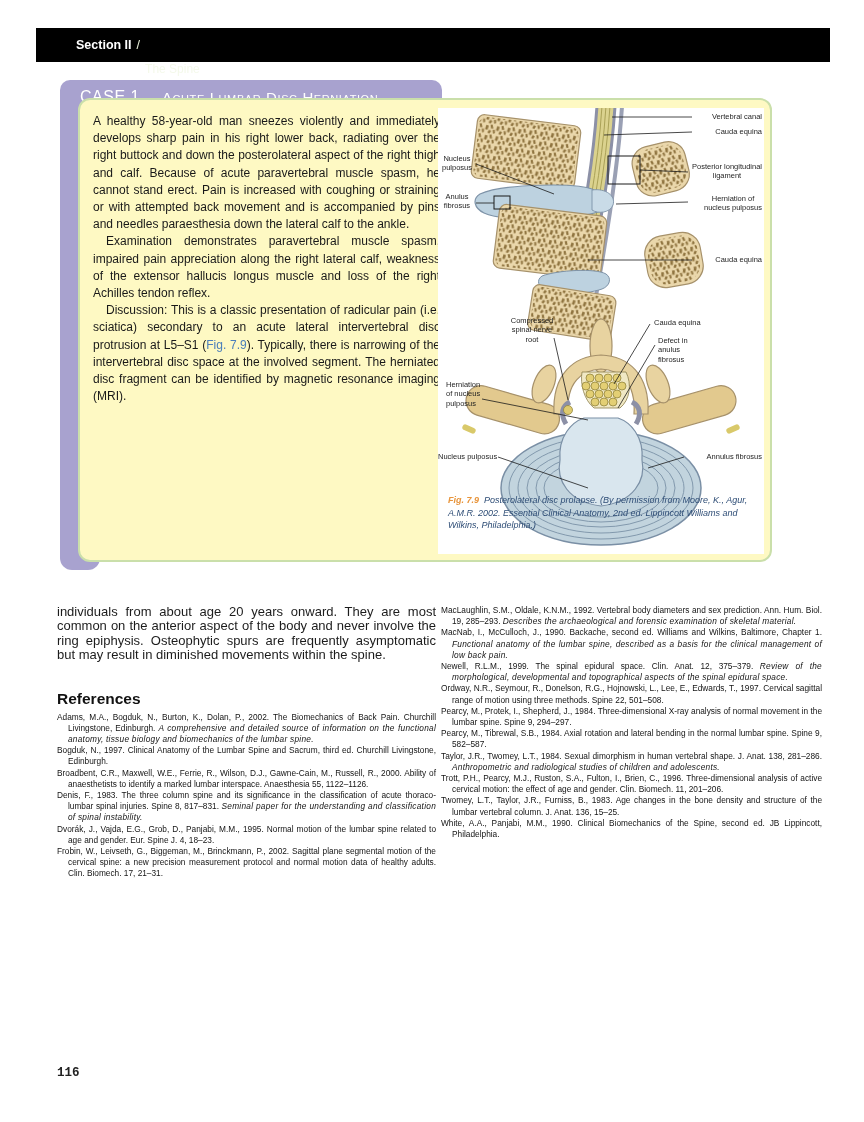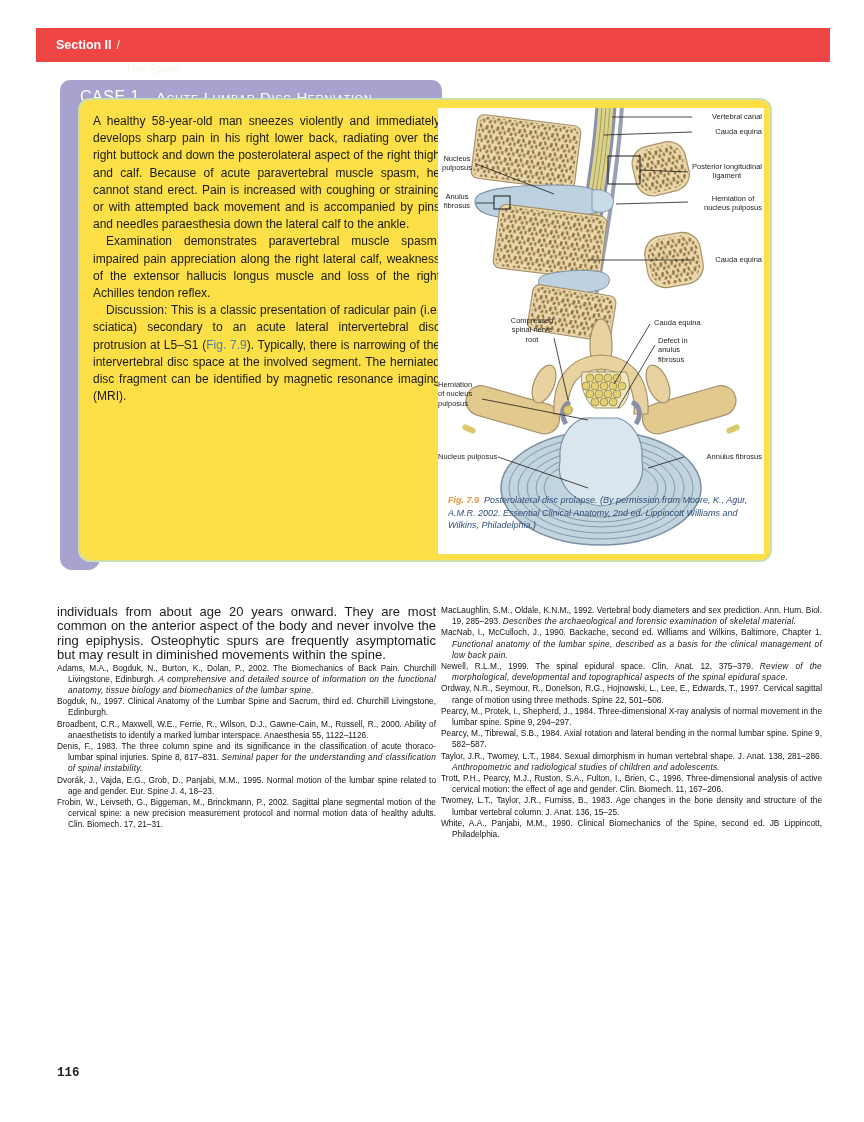--- a/index.html
+++ b/index.html
@@ -2,31 +2,31 @@
 <html><head>
 <meta charset="utf-8">
 <style>
   html,body{margin:0;padding:0;}
   body{
     width:864px;height:1122px;position:relative;background:#ffffff;
     font-family:"Liberation Sans", sans-serif;color:#1c1c1c;overflow:hidden;
   }
   
   .header-bar{position:absolute;left:36px;top:28px;width:794px;height:34px;
-    background:#ef4444;display:flex;align-items:center;padding-left:20px;box-sizing:border-box;}
+    background:#000000;display:flex;align-items:center;padding-left:40px;box-sizing:border-box;}
   .header-bar .sec{color:#ffffff;font-weight:bold;font-size:12.5px;}
   .header-bar .sep{color:#eef6df;font-size:12.5px;margin:0 5px;}
   .header-bar .ttl{color:#f4f9ea;font-size:12px;margin-top:47px;}
   
   .case-tab{position:absolute;left:60px;top:80px;width:382px;height:34px;background:#a8a2cf;
     border-radius:10px 10px 0 0;display:flex;align-items:center;padding-left:20px;box-sizing:border-box;}
-  .case-tab .case-label{color:#fff;font-size:16px;letter-spacing:0.5px;margin-right:16px;}
+  .case-tab .case-label{color:#fff;font-size:16px;letter-spacing:0.5px;margin-right:22px;}
   .case-tab .case-title{color:#fff;font-size:15px;font-variant:small-caps;letter-spacing:0.6px;}
   .case-stripe{position:absolute;left:60px;top:92px;width:40px;height:478px;background:#a8a2cf;border-radius:12px;}
-  .case-box{position:absolute;left:78px;top:98px;width:690px;height:460px;background:#fde047;
+  .case-box{position:absolute;left:78px;top:98px;width:690px;height:460px;background:#fef9c3;
     border:2px solid #cadfaa;border-radius:12px;box-sizing:content-box;}
   .case-text{position:absolute;left:13px;top:13px;width:347px;font-size:12px;line-height:17.2px;
     text-align:justify;color:#191919;}
   .case-text p{margin:0;}
   .case-text p.ind{text-indent:13px;}
   .fig-link{color:#4a7ebb;}
   
   .fig-panel{position:absolute;left:358px;top:8px;width:326px;height:446px;background:#ffffff;}
   .anat{position:absolute;left:0;top:0;}
   .lbl{position:absolute;font-size:7.5px;line-height:9.4px;color:#1f1f1f;white-space:pre-line;}
@@ -187,52 +187,53 @@
     <div class="lbl ra" style="right:2px;top:4px;">Vertebral canal</div>
     <div class="lbl ra" style="right:2px;top:19px;">Cauda equina</div>
     <div class="lbl ra" style="right:2px;top:54px;">Posterior longitudinal
 ligament</div>
     <div class="lbl ra" style="right:2px;top:86px;">Herniation of
 nucleus pulposus</div>
     <div class="lbl ra" style="right:2px;top:147px;">Cauda equina</div>
     <div class="lbl ra" style="left:70px;top:208px;width:48px;">Compressed
 spinal nerve
 root</div>
-    <div class="lbl" style="left:0;top:272px;width:44px;">Herniation
+    <div class="lbl" style="left:0;top:272px;width:44px;padding-left:8px;">Herniation
 of nucleus
 pulposus</div>
     <div class="lbl" style="left:0;top:344px;">Nucleus pulposus</div>
     <div class="lbl" style="left:216px;top:210px;">Cauda equina</div>
     <div class="lbl" style="left:220px;top:228px;">Defect in
 anulus
 fibrosus</div>
     <div class="lbl ra" style="right:2px;top:344px;">Annulus fibrosus</div>
 
     <div class="fig-caption">
       <span class="fig-num">Fig. 7.9</span><span>Posterolateral disc prolapse. (By permission from Moore, K., Agur, A.M.R. 2002. Essential Clinical Anatomy, 2nd ed. Lippincott Williams and Wilkins, Philadelphia.)</span>
     </div>
   </div>
 </div>
 
 <div class="col col-left">
   <p class="intro">individuals from about age 20 years onward. They are most common on the anterior aspect of the body and never involve the ring epiphysis. Osteophytic spurs are frequently asymptomatic but may result in diminished movements within the spine.</p>
+  <div class="refs-heading">References</div>
   <p class="ref"><span>Adams, M.A., Bogduk, N., Burton, K., Dolan, P., 2002. The Biomechanics of Back Pain. Churchill Livingstone, Edinburgh.</span> <span class="note">A comprehensive and detailed source of information on the functional anatomy, tissue biology and biomechanics of the lumbar spine.</span></p>
   <p class="ref"><span>Bogduk, N., 1997. Clinical Anatomy of the Lumbar Spine and Sacrum, third ed. Churchill Livingstone, Edinburgh.</span></p>
   <p class="ref"><span>Broadbent, C.R., Maxwell, W.E., Ferrie, R., Wilson, D.J., Gawne-Cain, M., Russell, R., 2000. Ability of anaesthetists to identify a marked lumbar interspace. Anaesthesia 55, 1122–1126.</span></p>
   <p class="ref"><span>Denis, F., 1983. The three column spine and its significance in the classification of acute thoraco-lumbar spinal injuries. Spine 8, 817–831.</span> <span class="note">Seminal paper for the understanding and classification of spinal instability.</span></p>
   <p class="ref"><span>Dvorák, J., Vajda, E.G., Grob, D., Panjabi, M.M., 1995. Normal motion of the lumbar spine related to age and gender. Eur. Spine J. 4, 18–23.</span></p>
   <p class="ref"><span>Frobin, W., Leivseth, G., Biggeman, M., Brinckmann, P., 2002. Sagittal plane segmental motion of the cervical spine: a new precision measurement protocol and normal motion data of healthy adults. Clin. Biomech. 17, 21–31.</span></p>
 </div>
 
 <div class="col col-right">
   <p class="ref"><span>MacLaughlin, S.M., Oldale, K.N.M., 1992. Vertebral body diameters and sex prediction. Ann. Hum. Biol. 19, 285–293.</span> <span class="note">Describes the archaeological and forensic examination of skeletal material.</span></p>
   <p class="ref"><span>MacNab, I., McCulloch, J., 1990. Backache, second ed. Williams and Wilkins, Baltimore, Chapter 1.</span> <span class="note">Functional anatomy of the lumbar spine, described as a basis for the clinical management of low back pain.</span></p>
   <p class="ref"><span>Newell, R.L.M., 1999. The spinal epidural space. Clin. Anat. 12, 375–379.</span> <span class="note">Review of the morphological, developmental and topographical aspects of the spinal epidural space.</span></p>
   <p class="ref"><span>Ordway, N.R., Seymour, R., Donelson, R.G., Hojnowski, L., Lee, E., Edwards, T., 1997. Cervical sagittal range of motion using three methods. Spine 22, 501–508.</span></p>
   <p class="ref"><span>Pearcy, M., Protek, I., Shepherd, J., 1984. Three-dimensional X-ray analysis of normal movement in the lumbar spine. Spine 9, 294–297.</span></p>
   <p class="ref"><span>Pearcy, M., Tibrewal, S.B., 1984. Axial rotation and lateral bending in the normal lumbar spine. Spine 9, 582–587.</span></p>
   <p class="ref"><span>Taylor, J.R., Twomey, L.T., 1984. Sexual dimorphism in human vertebral shape. J. Anat. 138, 281–286.</span> <span class="note">Anthropometric and radiological studies of children and adolescents.</span></p>
-  <p class="ref"><span>Trott, P.H., Pearcy, M.J., Ruston, S.A., Fulton, I., Brien, C., 1996. Three-dimensional analysis of active cervical motion: the effect of age and gender. Clin. Biomech. 11, 167–206.</span></p>
+  <p class="ref"><span>Trott, P.H., Pearcy, M.J., Ruston, S.A., Fulton, I., Brien, C., 1996. Three-dimensional analysis of active cervical motion: the effect of age and gender. Clin. Biomech. 11, 201–206.</span></p>
   <p class="ref"><span>Twomey, L.T., Taylor, J.R., Furniss, B., 1983. Age changes in the bone density and structure of the lumbar vertebral column. J. Anat. 136, 15–25.</span></p>
   <p class="ref"><span>White, A.A., Panjabi, M.M., 1990. Clinical Biomechanics of the Spine, second ed. JB Lippincott, Philadelphia.</span></p>
 </div>
 
 <div class="page-num">116</div>
 
 </body></html>

